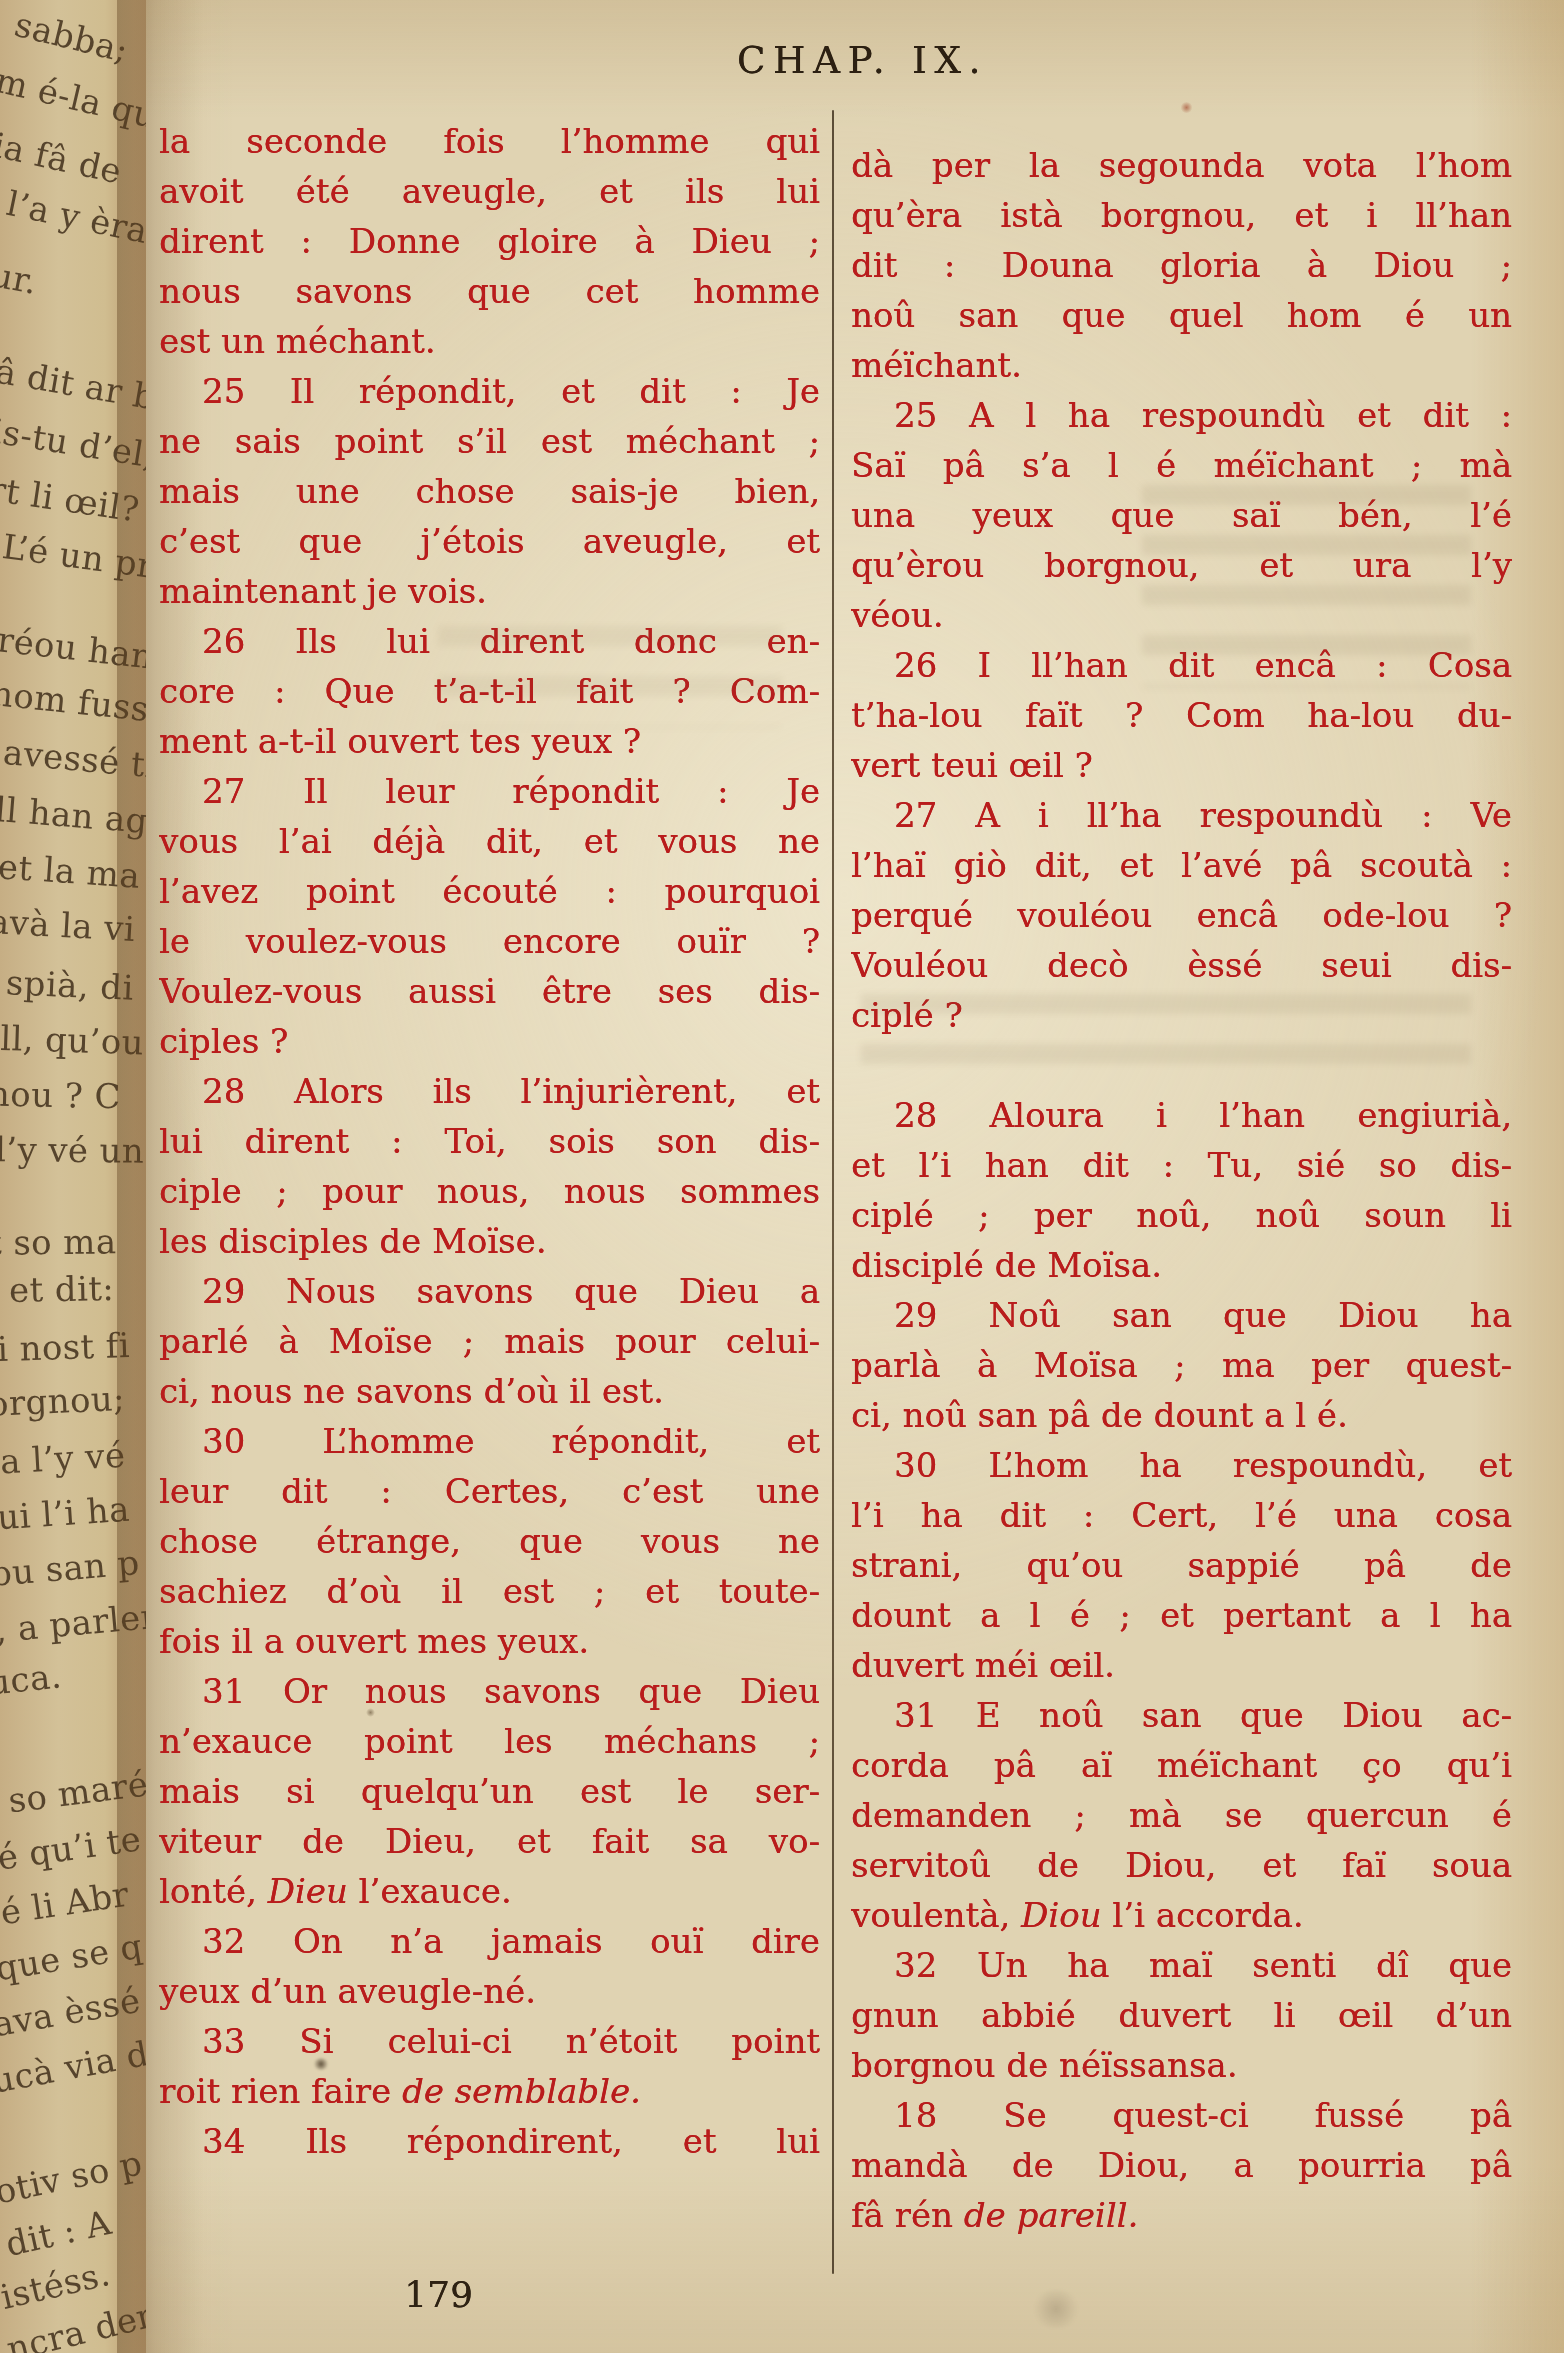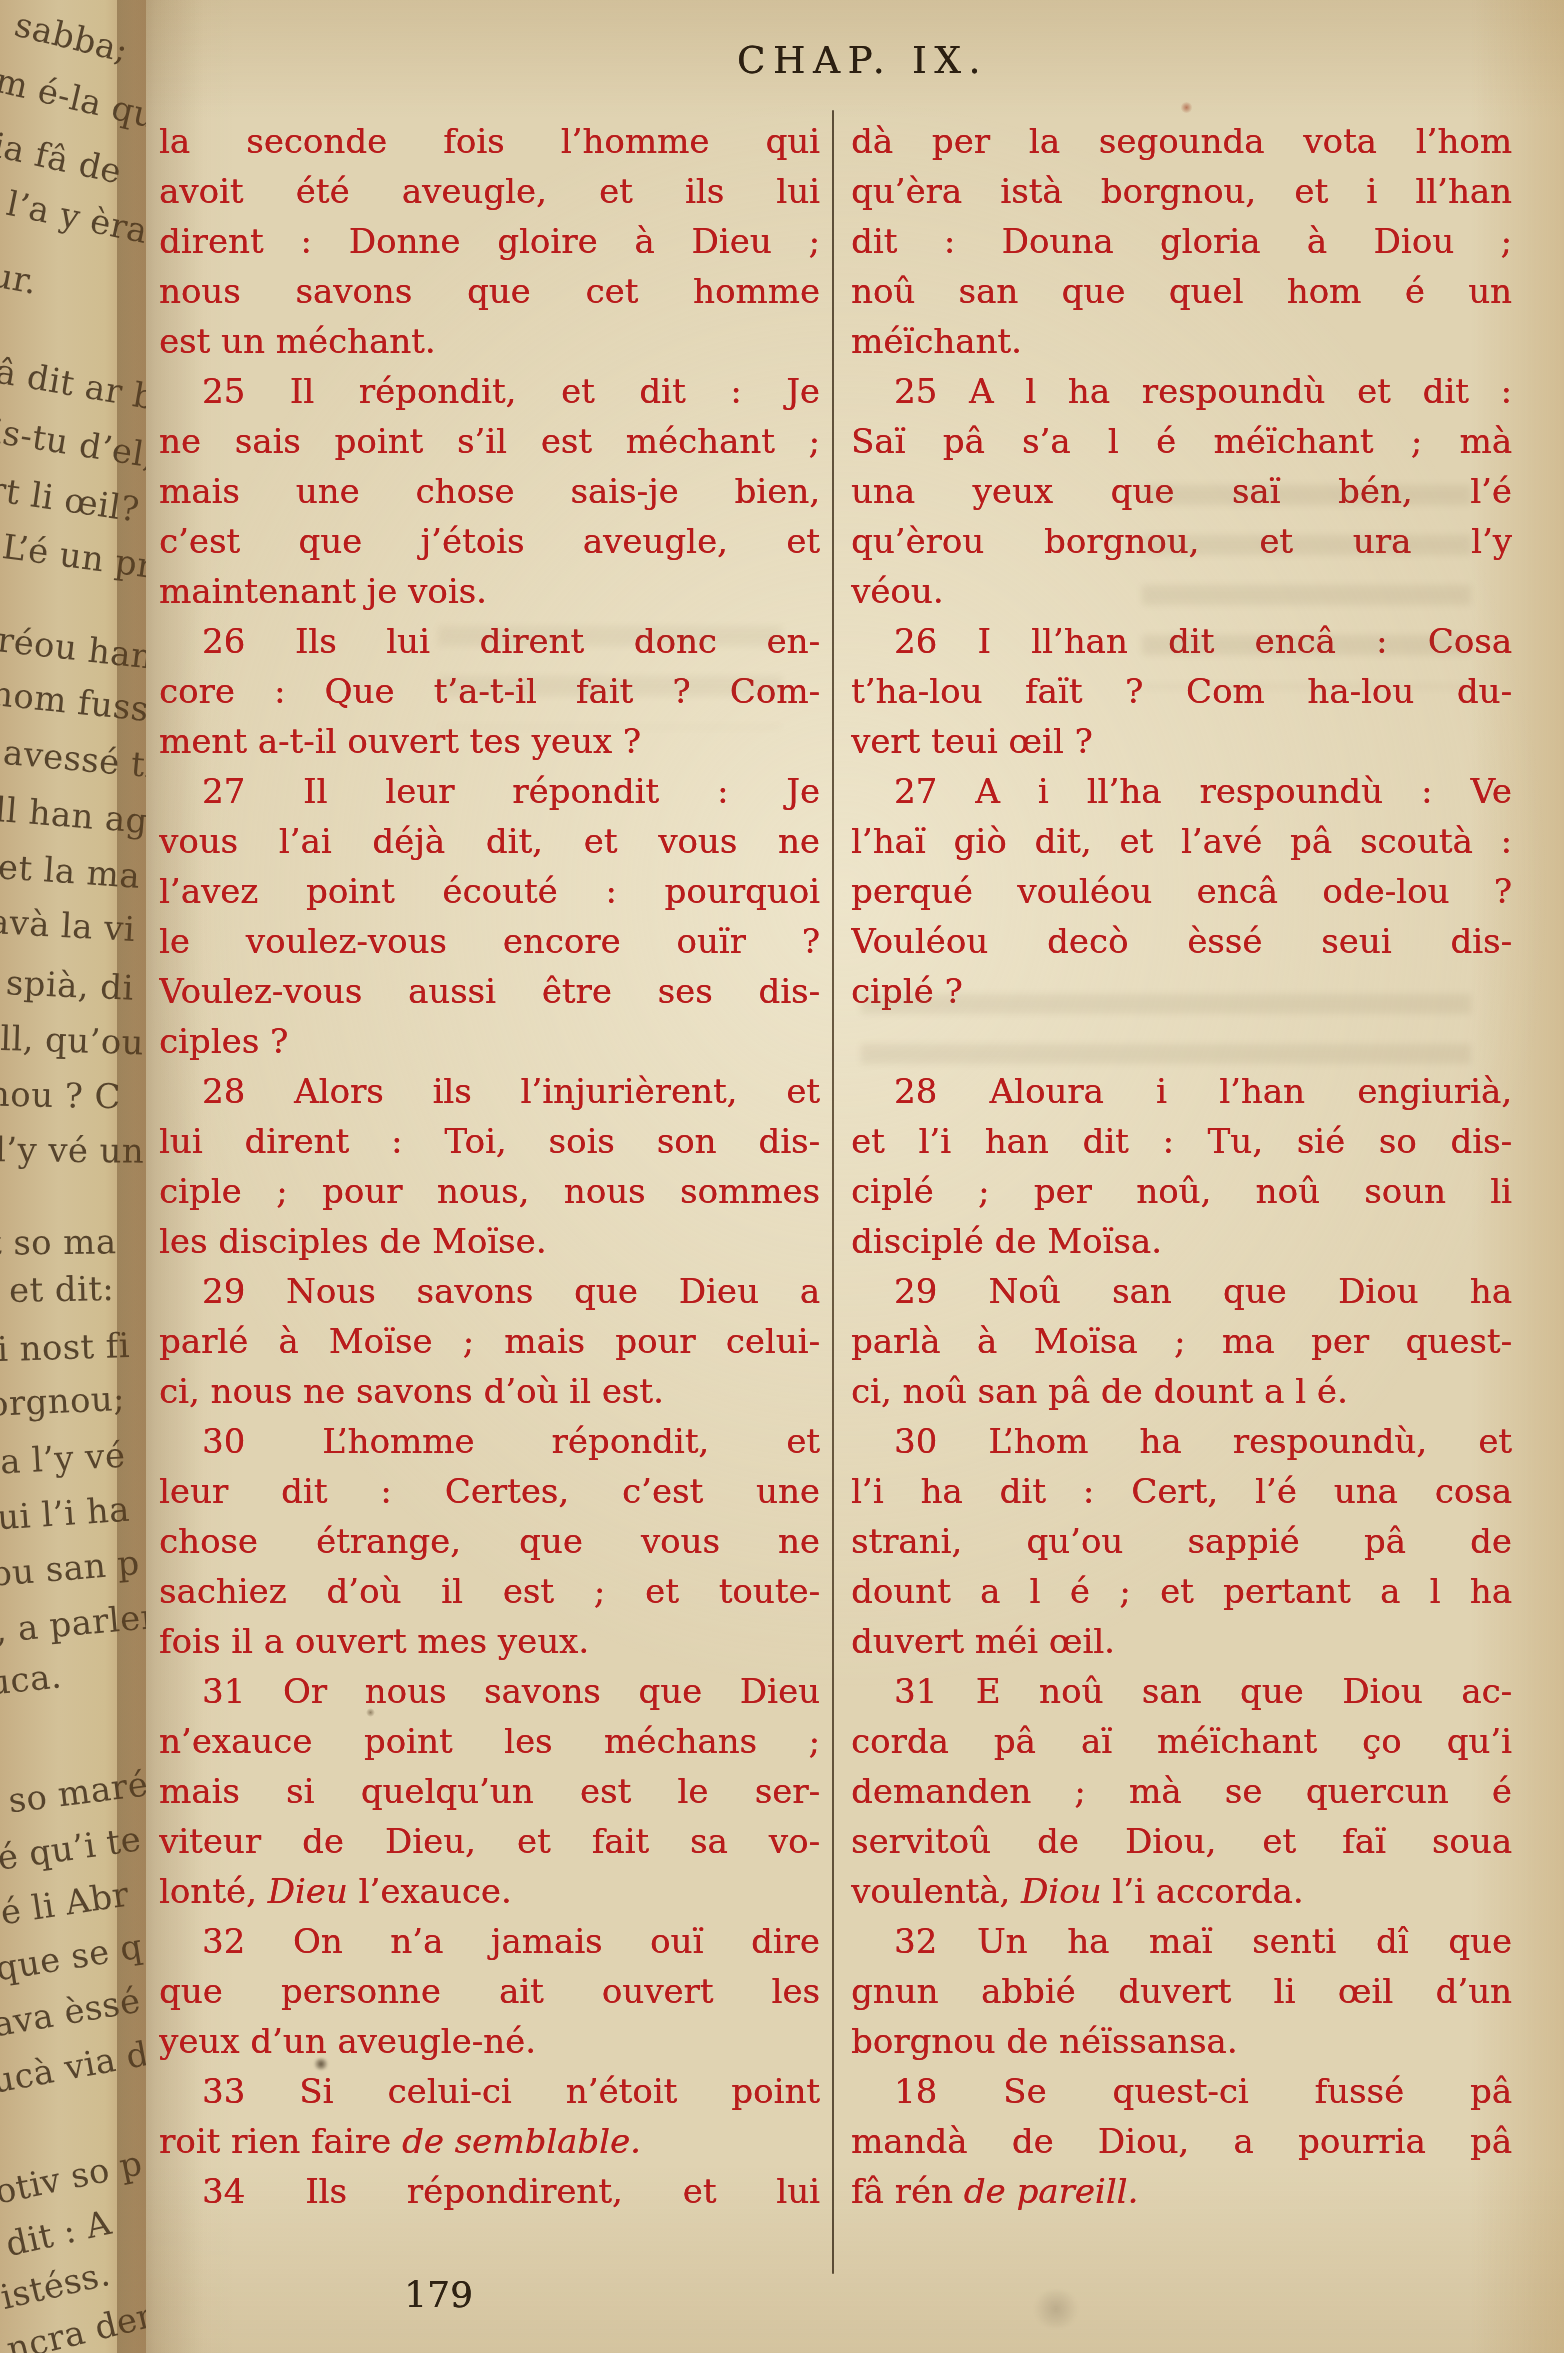--- a/index.html
+++ b/index.html
@@ -35,21 +35,21 @@
   .divider{
     position:absolute;left:832px;top:110px;width:2.3px;height:2164px;
     background:linear-gradient(to bottom,#3a2b18,#4a3820 55%,#3a2b18);opacity:.8;border-radius:1.6px;
   }
   .col{
     position:absolute;top:116px;width:661px;
     font-size:34px;line-height:50px;color:#b91c1c;
     text-shadow:0.2px 0 0 currentColor;
   }
   .col-left{left:159px;}
-  .col-right{left:851px;}
+  .col-right{left:851px;margin-top:24px;}
   .tline{height:50px;line-height:50px;overflow:hidden;white-space:normal;}
   .tline.j{text-align:justify;}
   .tline.j::after{content:"";display:inline-block;width:100%;height:0;}
   .tline.ind{text-indent:43px;}
   em{font-style:italic;}
   .pagenum{
     position:absolute;left:368px;top:2274px;width:141px;text-align:center;
     font-size:36px;color:#2e2213;text-shadow:0.2px 0 0 currentColor;
   }
   
@@ -144,21 +144,20 @@
     <div class="tline j"><span>leur dit :  Certes, c’est une</span></div>
     <div class="tline j"><span>chose étrange, que vous ne</span></div>
     <div class="tline j"><span>sachiez d’où il est ; et toute-</span></div>
     <div class="tline"><span>fois il a ouvert mes yeux.</span></div>
     <div class="tline j ind"><span>31 Or nous savons que Dieu</span></div>
     <div class="tline j"><span>n’exauce point les méchans ;</span></div>
     <div class="tline j"><span>mais si quelqu’un est le ser-</span></div>
     <div class="tline j"><span>viteur de Dieu, et fait sa vo-</span></div>
     <div class="tline"><span>lonté, </span><em>Dieu</em><span> l’exauce.</span></div>
     <div class="tline j ind"><span>32 On n’a jamais ouï dire</span></div>
-    <div class="tline j"><span>que personne ait ouvert les</span></div>
     <div class="tline"><span>yeux d’un aveugle-né.</span></div>
     <div class="tline j ind"><span>33 Si celui-ci n’étoit point</span></div>
     <div class="tline"><span>roit rien faire </span><em>de semblable.</em></div>
     <div class="tline j ind"><span>34 Ils répondirent, et lui</span></div>
   </div>
 <div class="col col-right" id="col-right">
     <div class="tline j"><span>dà per la segounda vota l’hom</span></div>
     <div class="tline j"><span>qu’èra istà borgnou, et i ll’han</span></div>
     <div class="tline j"><span>dit :  Douna gloria à Diou ;</span></div>
     <div class="tline j"><span>noû san que quel hom é un</span></div>

